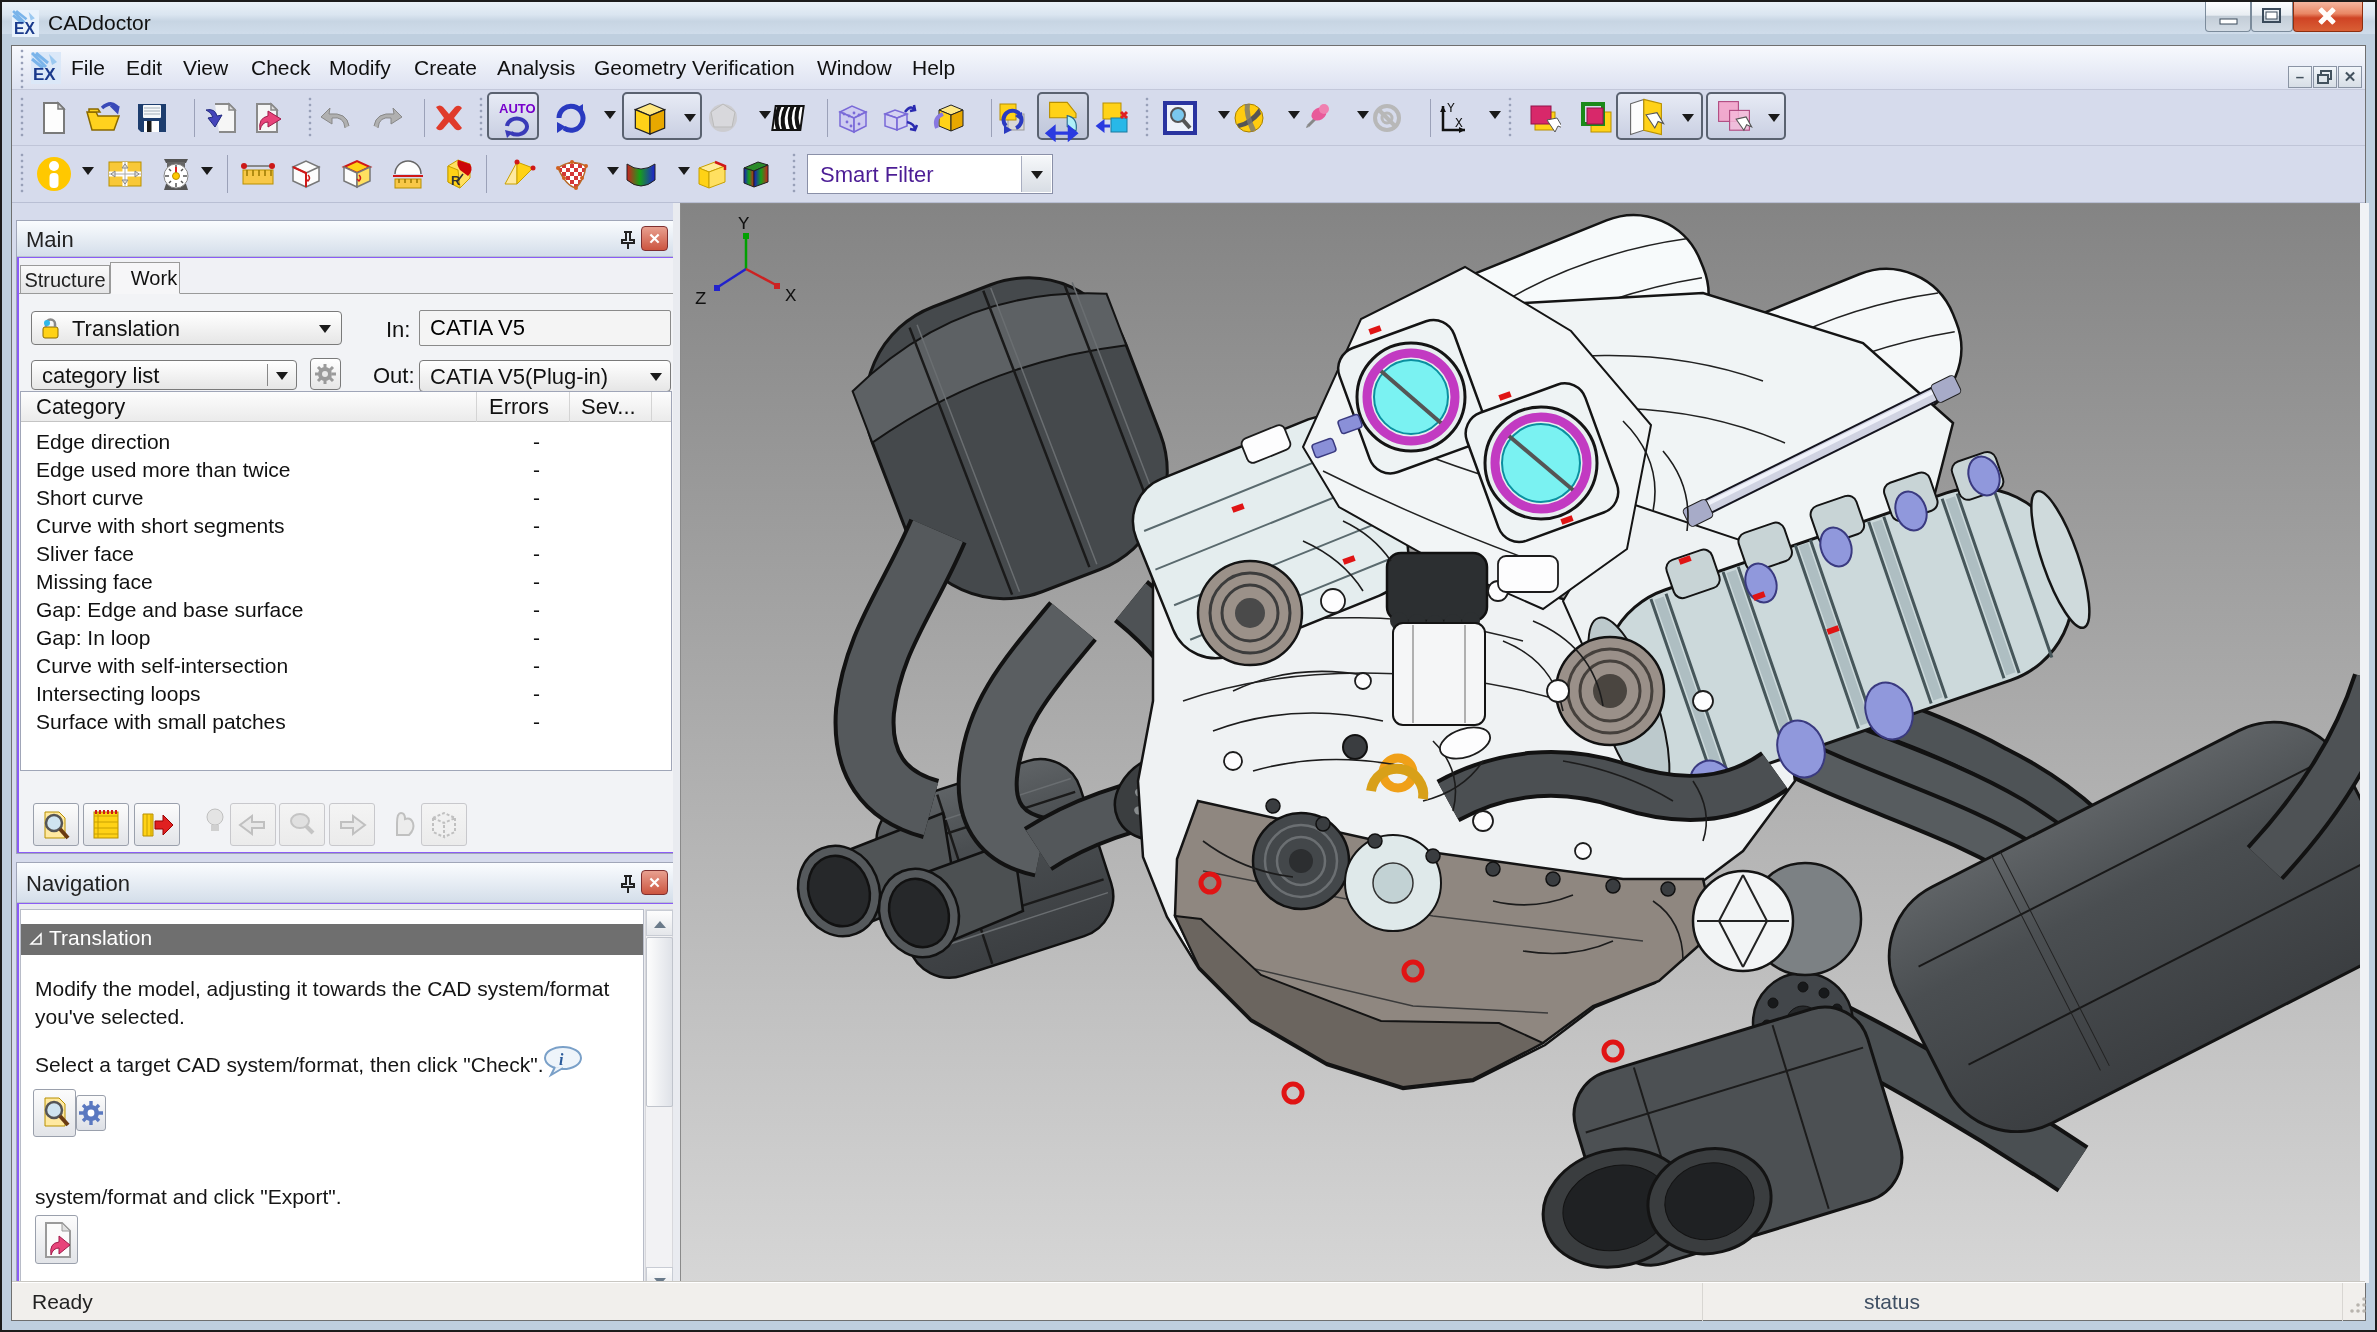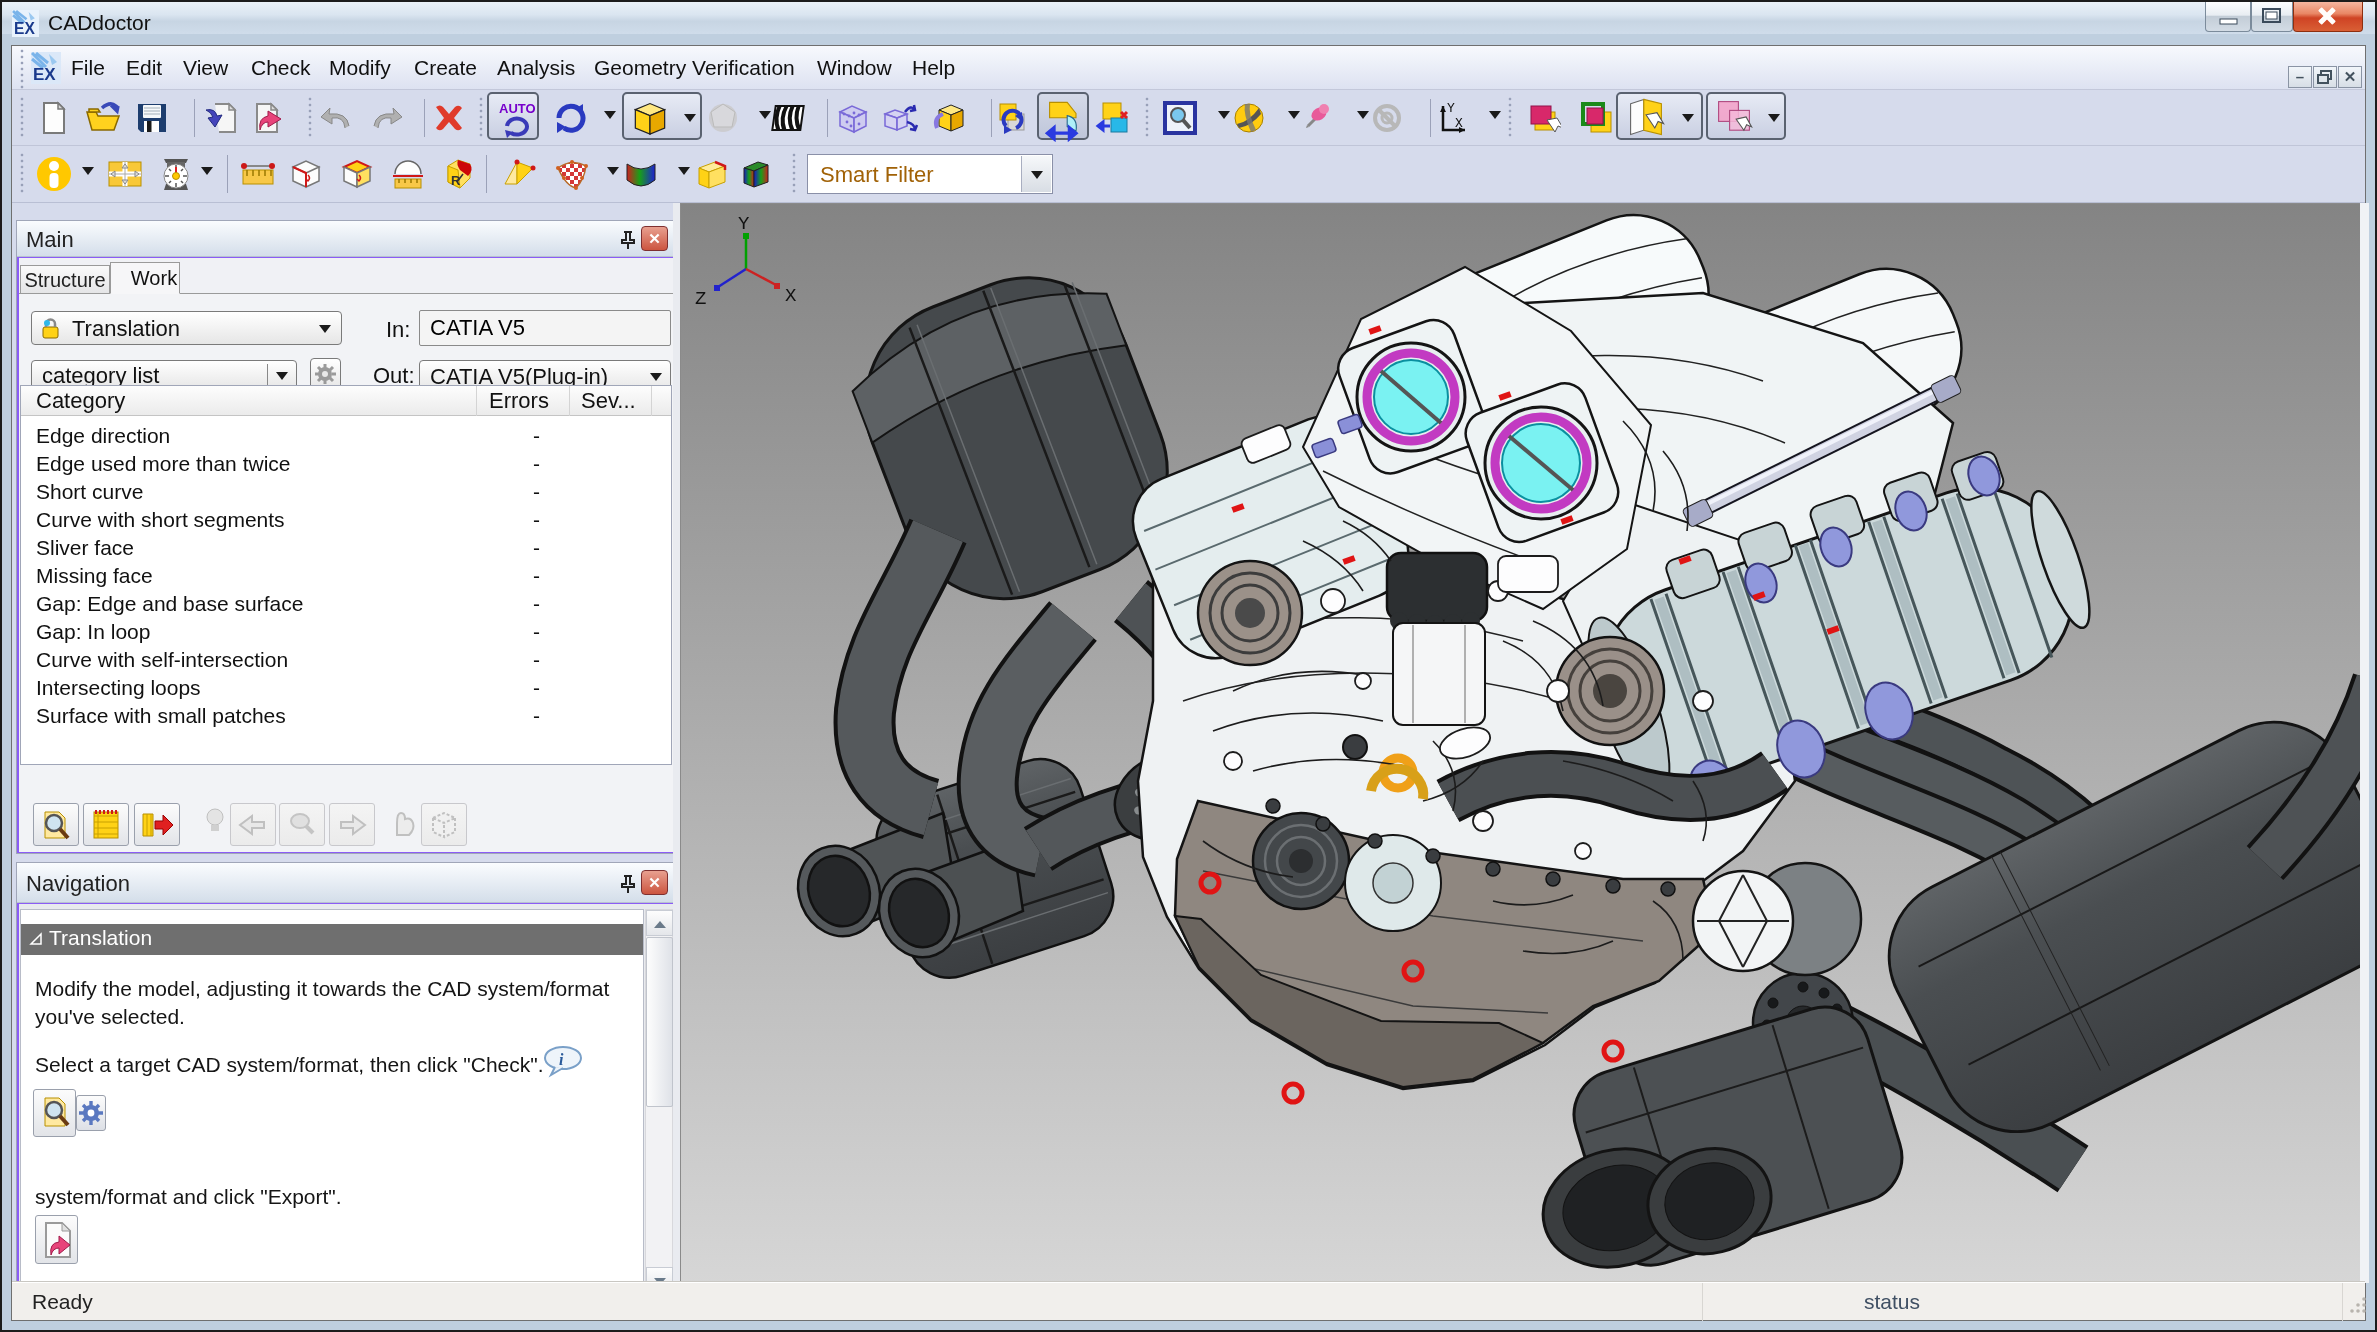--- a/index.html
+++ b/index.html
@@ -405,21 +405,21 @@
               <stop offset="0.5" stop-color="#18a018"></stop>
               <stop offset="1" stop-color="#cc2020"></stop>
             </linearGradient>
           </defs>
           <path d="M6 12 L20 6 L30 9 L16 15 Z" fill="#2a8a2a" stroke="#222"></path>
           <path d="M6 12 L16 15 L16 31 L6 27 Z" fill="url(#rgb2)" stroke="#222"></path>
           <path d="M30 9 L16 15 L16 31 L30 26 Z" fill="url(#rgb2)" stroke="#222"></path>
         </svg>
       <div class="grip" style="left:780px"></div>
       <div class="abs" style="left:795px; top:7px; width:246px; height:40px; border:1px solid #8a90a8; background:#fff;">
-        <div class="abs" style="left:12px; top:7px; font-size:22px; color:#a16207;">Smart Filter</div>
+        <div class="abs" style="left:12px; top:7px; font-size:22px; color:#4c1d95;">Smart Filter</div>
         <div class="abs" style="right:1px; top:1px; width:30px; height:36px; background:linear-gradient(#f6f8fa,#d8dde4); border-left:1px solid #a8aec0;">
           <div class="dd" style="left:9px; top:15px;"></div>
         </div>
       </div>
     </div>
     <div class="panel" id="mainpanel" style="top:157px; height:634px;">
       <div class="phead">
         <div class="ptitle">Main</div>
         <svg class="pin" style="left:602px">
             <path d="M5 3 h8 M7 3 v8 h-4 l0 3 h12 l0 -3 h-4 v-8 M9 14 v6" stroke="#222" stroke-width="2" fill="none"></path>
@@ -460,21 +460,21 @@
             </g>
             <circle cx="14" cy="15" r="3" fill="#e8e8e8"></circle>
           </svg>
       </div>
       <div class="abs lbl" style="left:356px; top:142px;">Out:</div>
       <div class="abs combo" style="left:402px; top:139px; width:252px; height:32px;">
         <div class="abs" style="left:10px; top:3px; font-size:22px;">CATIA V5(Plug-in)</div>
         <div class="dd" style="right:8px; top:12px;"></div>
       </div>
 
-      <div class="abs" style="left:3px; top:164px; width:652px; height:380px; background:#fff; border:1px solid #a0a6b8;">
+      <div class="abs" style="left:3px; top:170px; width:652px; height:380px; background:#fff; border:1px solid #a0a6b8;">
         <div class="abs" style="left:0; top:0; width:100%; height:30px; background:linear-gradient(#fdfdfd,#ebebeb); border-bottom:1px solid #c4c4c4;">
           <div class="abs" style="left:15px; top:2px; font-size:22px; color:#111;">Category</div>
           <div class="abs" style="left:468px; top:2px; font-size:22px; color:#111;">Errors</div>
           <div class="abs" style="left:560px; top:2px; font-size:22px; color:#111;">Sev...</div>
           <div class="abs" style="left:455px; top:0; width:1px; height:30px; background:#d4d4d4;"></div>
           <div class="abs" style="left:548px; top:0; width:1px; height:30px; background:#d4d4d4;"></div>
           <div class="abs" style="left:630px; top:0; width:1px; height:30px; background:#d4d4d4;"></div>
         </div>
         <div class="tbl abs" style="top:38px;">Edge direction</div>
         <div class="tbl abs" style="top:66px;">Edge used more than twice</div>

